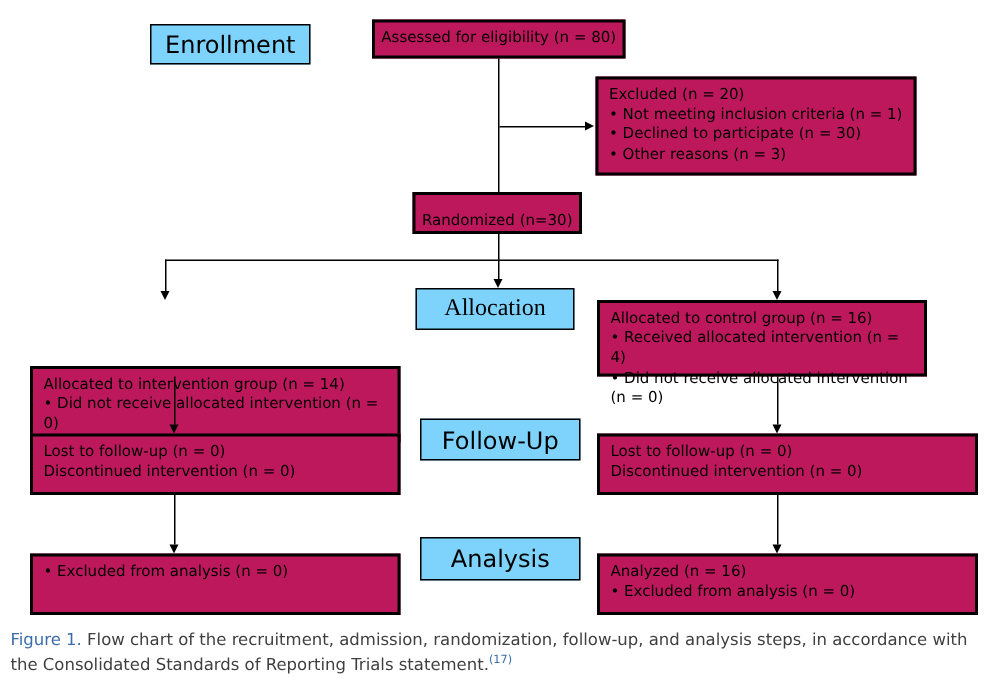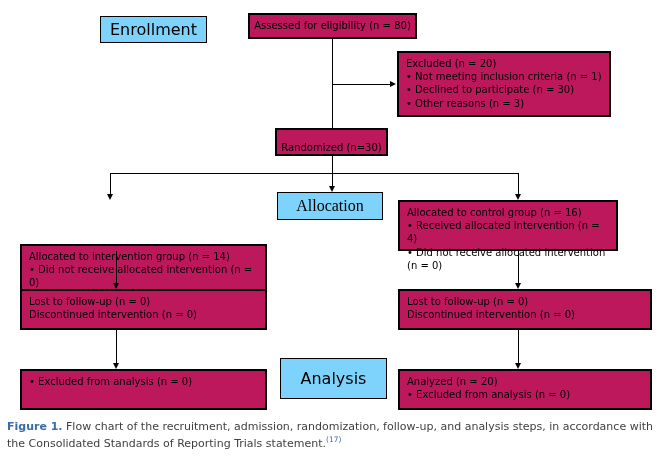--- a/index.html
+++ b/index.html
@@ -27,35 +27,38 @@
     border:3.5px solid transparent; border-bottom:none; border-top:6px solid #000;
   }
   .arr-right::after {
     content:""; position:absolute; top:-3px; right:-6px;
     border:3.5px solid transparent; border-right:none; border-left:6px solid #000;
   }
   .caption {
     position:absolute; left:7px; top:420px; width:648px;
     font-size:11px; line-height:1.35; color:#3f3f3f;
   }
-  .caption .fig { color:#3a6bab; font-weight:bold; }
+  .caption .fig { color:#3a6bab; font-weight:normal; }
   .caption sup { color:#3a6bab; font-size:7.5px; }
 </style>
 </head>
 <body>
 
 <div class="page">
 
   <div class="stage" style="left:100px; top:16px; width:107px; height:27px;">
     <span>Enrollment</span>
   </div>
   <div class="stage" style="left:277px; top:192px; width:106px; height:28px;font-family:Liberation Serif, serif;">
     <span>Allocation</span>
   </div>
-  <div class="stage" style="left:280px; top:358px; width:107px; height:41px;">
+  <div class="stage" style="left:280px; top:279px; width:107px; height:28px;">
+    <span>Follow-Up</span>
+  </div>
+  <div class="stage" style="left:280px; top:358px; width:107px; height:29px;">
     <span>Analysis</span>
   </div>
 
   <div class="box center" style="left:248px; top:13px; width:169px; height:26px;">
     <span>Assessed for eligibility (n = 80)</span>
   </div>
 
   <div class="box lines" style="left:397px; top:51px; width:214px; height:66px;">
     <div>Excluded (n = 20)</div>
     <div>• Not meeting inclusion criteria (n = 1)</div>
@@ -86,21 +89,21 @@
   <div class="box lines" style="left:398px; top:289px; width:254px; height:41px;">
     <div>Lost to follow-up (n = 0)</div>
     <div>Discontinued intervention (n = 0)</div>
   </div>
 
   <div class="box lines" style="left:20px; top:369px; width:247px; height:41px;">
     <div>• Excluded from analysis (n = 0)</div>
   </div>
 
   <div class="box lines" style="left:398px; top:369px; width:254px; height:41px;">
-    <div>Analyzed (n = 20)</div>
+    <div>Analyzed (n = 16)</div>
     <div>• Excluded from analysis (n = 0)</div>
   </div>
 
   <div class="vline" style="left:332px; top:39px; height:89px;"></div>
   <div class="hline arr-right" style="left:333px; top:84px; width:57px;"></div>
   <div class="vline" style="left:332px; top:156px; height:17px;"></div>
   <div class="hline" style="left:110px; top:173px; width:409px;"></div>
   <div class="vline arr-down" style="left:110px; top:173px; height:21px;"></div>
   <div class="vline arr-down" style="left:332px; top:173px; height:13px;"></div>
   <div class="vline arr-down" style="left:518px; top:173px; height:21px;"></div>

